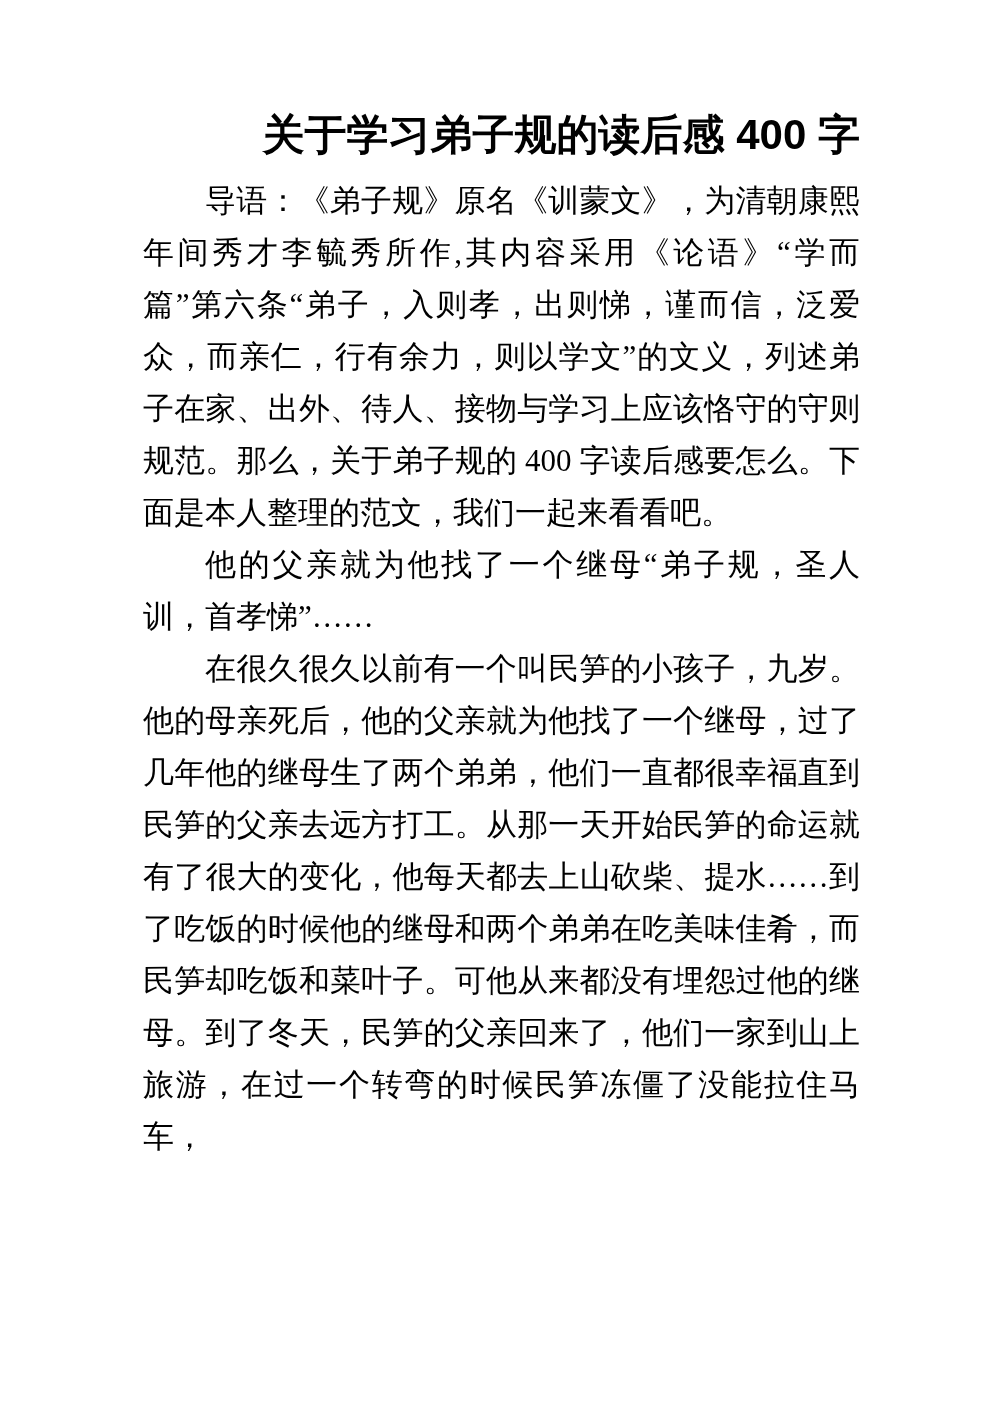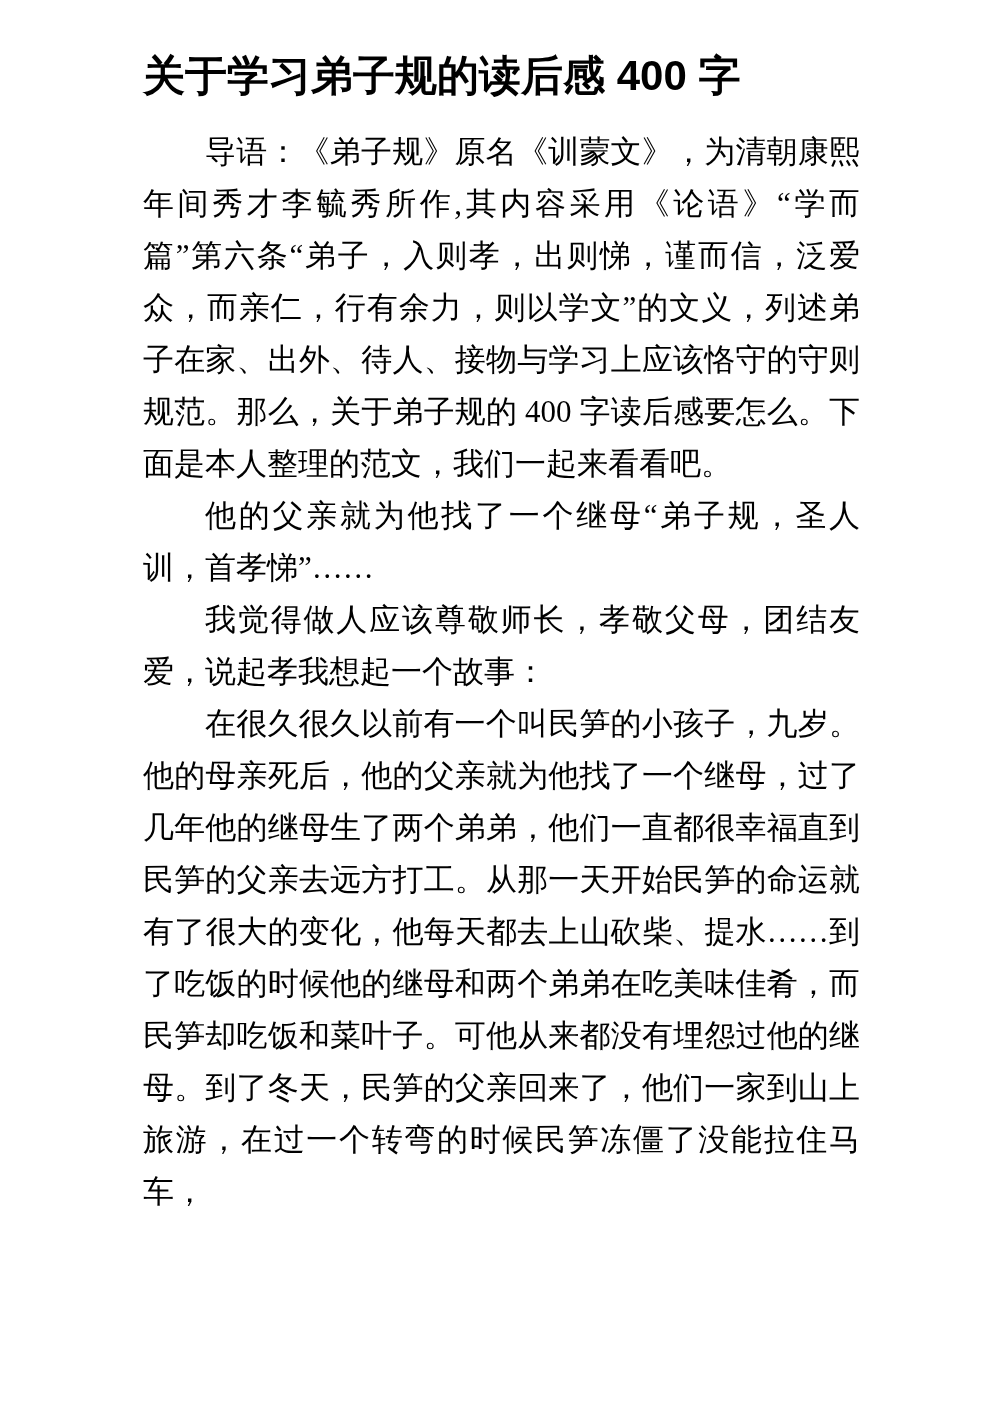--- a/index.html
+++ b/index.html
@@ -15,32 +15,32 @@
     background: #ffffff;
     overflow: hidden;
     color: #000000;
   }
   .content {
     padding-left: 143px;
     padding-right: 133px;
   }
   .doc-title {
     margin: 0;
-    padding-top: 44px;
+    padding-top: 103px;
     height: 64px;
     line-height: 64px;
     font-family: "Liberation Sans", "DejaVu Sans", sans-serif;
     font-weight: bold;
     font-size: 42px;
-    text-align: left;
+    text-align: right;
     color: #000000;
     white-space: nowrap;
   }
   .doc-body {
-    margin-top: 18px;
+    margin-top: 8px;
     font-family: "Liberation Serif", "DejaVu Serif", serif;
     font-size: 31px;
     line-height: 52px;
     color: #000000;
   }
   .doc-body p {
     margin: 0;
     padding: 0;
     text-indent: 2em;
     text-align: justify;
@@ -51,17 +51,16 @@
 </style>
 </head>
 <body>
 
 <div class="page" style="background: rgb(255, 255, 255); color: rgb(0, 0, 0);">
   <div class="content">
     <h1 class="doc-title">关于学习弟子规的读后感 400 字</h1>
     <div class="doc-body" id="paragraphs">
         <p>导语：《弟子规》原名《训蒙文》，为清朝康熙年间秀才李毓秀所作,其内容采用《论语》“学而篇”第六条“弟子，入则孝，出则悌，谨而信，泛爱众，而亲仁，行有余力，则以学文”的文义，列述弟子在家、出外、待人、接物与学习上应该恪守的守则规范。那么，关于弟子规的 400 字读后感要怎么。下面是本人整理的范文，我们一起来看看吧。</p>
         <p>他的父亲就为他找了一个继母“弟子规，圣人训，首孝悌”……</p>
-        <p>我觉得做人应该尊敬师长，孝敬父母，团结友爱，说起孝我想起一个故事：</p>
         <p>在很久很久以前有一个叫民笋的小孩子，九岁。他的母亲死后，他的父亲就为他找了一个继母，过了几年他的继母生了两个弟弟，他们一直都很幸福直到民笋的父亲去远方打工。从那一天开始民笋的命运就有了很大的变化，他每天都去上山砍柴、提水……到了吃饭的时候他的继母和两个弟弟在吃美味佳肴，而民笋却吃饭和菜叶子。可他从来都没有埋怨过他的继母。到了冬天，民笋的父亲回来了，他们一家到山上旅游，在过一个转弯的时候民笋冻僵了没能拉住马车，</p>
       </div>
   </div>
 </div>
 
 </body></html>

